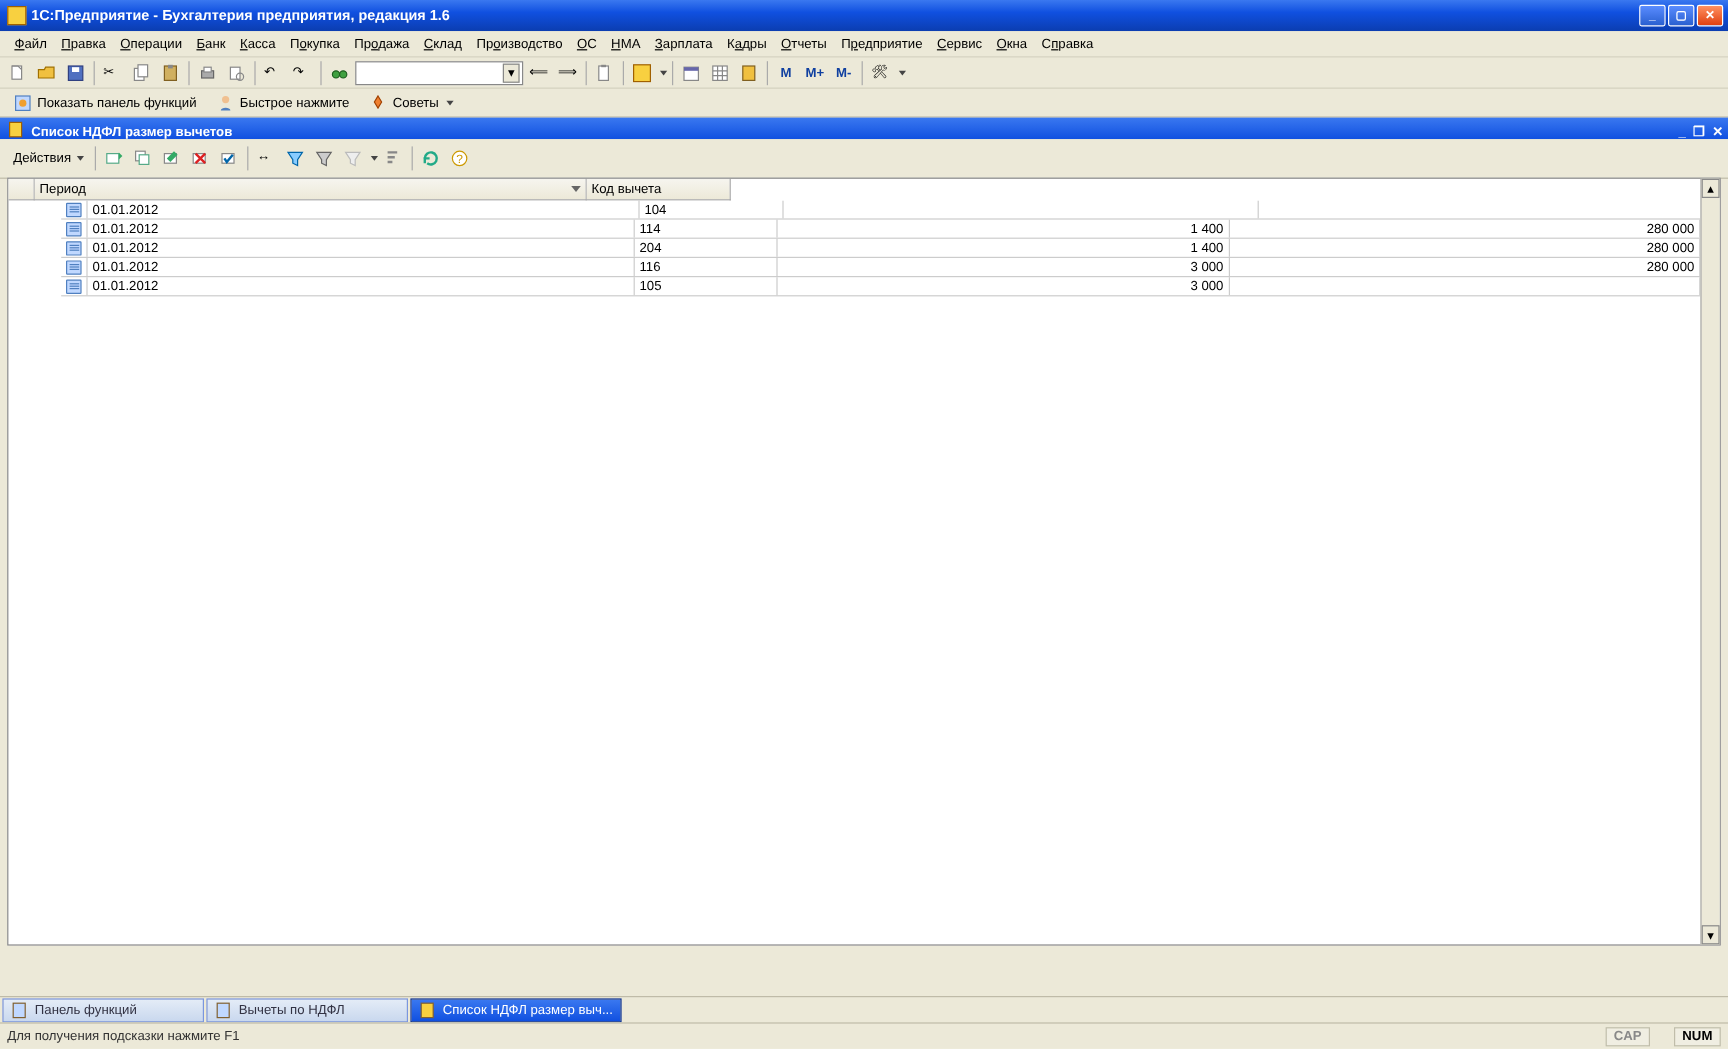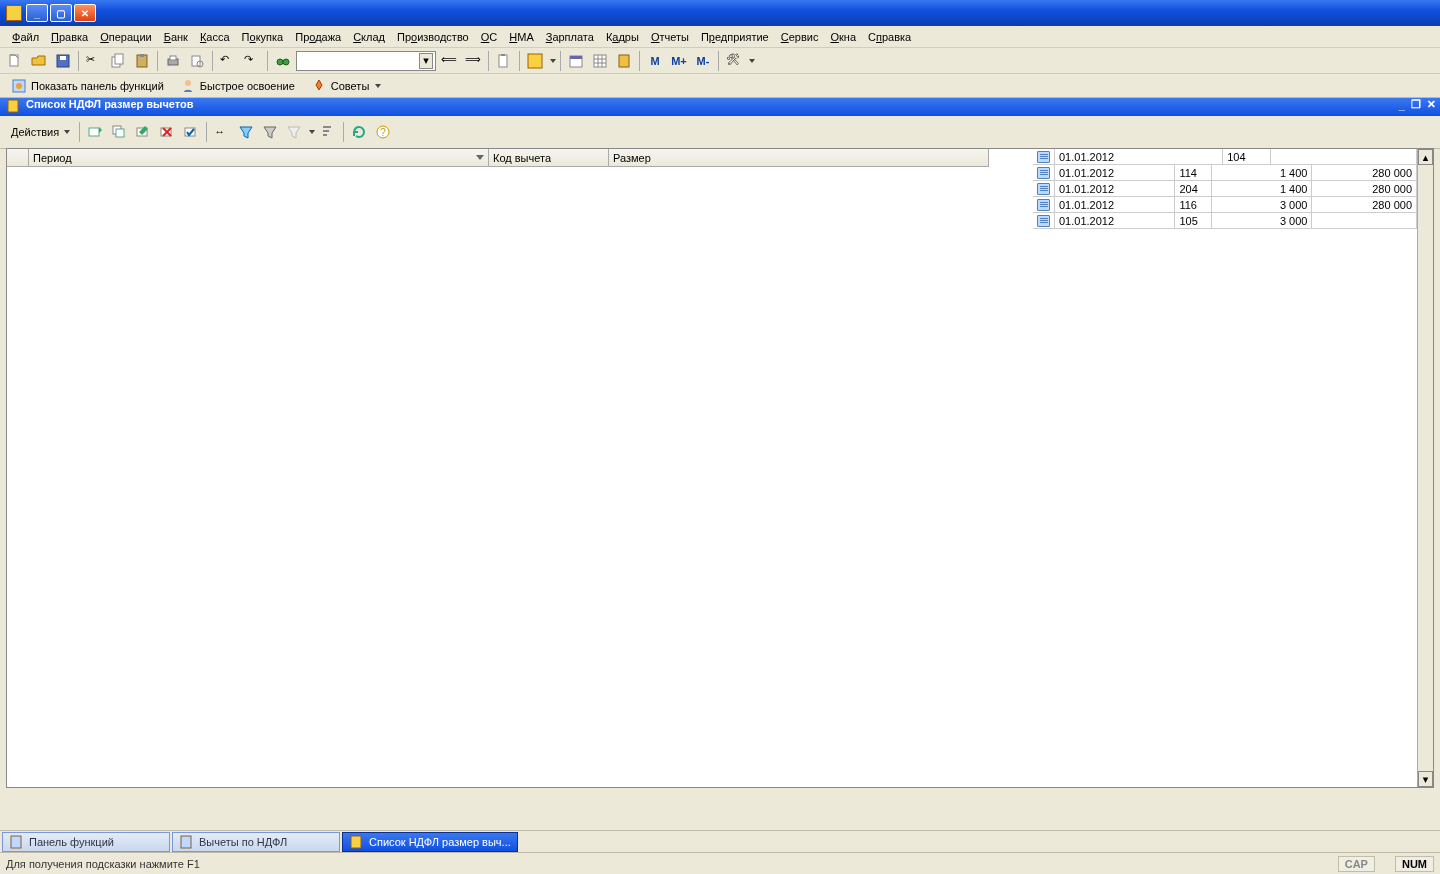--- a/index.html
+++ b/index.html
@@ -39,33 +39,33 @@
 .tool-sep{width:1px;height:20px;background:#aaa;margin:0 2px;}
 .tool-combo{width:140px;height:20px;border:1px solid #888;background:#fff;display:flex;align-items:center;justify-content:flex-end;padding-right:2px;}
 .tool-combo .dd{width:14px;height:16px;background:#ece9d8;border:1px solid #888;display:flex;align-items:center;justify-content:center;}
 .toolbar2{height:24px;background:#ece9d8;display:flex;align-items:center;padding:0 6px;gap:6px;border-bottom:1px solid #bfbba8;}
 .tool-label-btn{display:flex;align-items:center;height:22px;padding:0 4px;gap:4px;border:1px solid transparent;text-align:center;}
 .small-arrow{border-left:3px solid transparent;border-right:3px solid transparent;border-top:4px solid #444;margin-left:2px;}
 .sub-titlebar{
   height:18px;
   background:linear-gradient(#3a78f0,#1050e0);
   color:#fff;font-weight:bold;font-size:11px;
-  display:flex;align-items:flex-start;padding-left:6px;
+  display:flex;align-items:flex-end;padding-left:6px;
 }
 .sub-titlebar .sub-controls{margin-left:auto;display:flex;align-items:center;padding-right:4px;gap:6px;}
 .sub-controls span{cursor:default;}
 .inner-toolbar{height:33px;background:#ece9d8;display:flex;align-items:center;padding:0 6px;gap:2px;border-bottom:1px solid #bfbba8;}
 .actions-btn{display:flex;align-items:center;height:22px;padding:0 4px;gap:3px;border:1px solid transparent;}
 .grid-wrap{
   position:absolute;
   left:6px;right:6px;top:148px;bottom:86px;
   border:1px solid #888;background:#fff;
   display:flex;
 }
-.grid-inner{flex:1;overflow:hidden;display:flex;flex-direction:row;}
+.grid-inner{flex:1;overflow:hidden;display:flex;flex-direction:column;}
 .grid-head{display:flex;height:18px;}
 .grid-head .hcell{
   border-right:1px solid #aaa;border-bottom:1px solid #aaa;
   padding:2px 4px;
   background:linear-gradient(#f6f5ef,#ece9d8);
   font-size:11px;
   display:flex;align-items:center;
   position:relative;
 }
 .grid-body{flex:1;overflow:auto;padding-left:44px;}
@@ -93,20 +93,21 @@
 
 .ico{width:16px;height:16px;display:inline-block;}
 .ico svg{width:16px;height:16px;display:block;}
 .txt-m{font-weight:bold;color:#1040a0;font-size:11px;}
 </style>
 </head>
 <body>
 
 <div class="titlebar">
   <div class="app-icon"></div>
+  <div class="title">1С:Предприятие - Бухгалтерия предприятия, редакция 1.6</div>
   <div class="win-controls">
     <div class="win-btn min">_</div>
     <div class="win-btn max">▢</div>
     <div class="win-btn close">✕</div>
   </div>
 </div>
 
 <div class="menubar" id="menubar">
     <div class="menu-item"><span class="menu-underline">Ф</span>айл</div>
     <div class="menu-item"><span class="menu-underline">П</span>равка</div>
@@ -283,21 +284,21 @@
       </span>
     <span>Показать панель функций</span>
   </div>
   <div class="tool-label-btn">
     <span class="ico">
         <svg viewBox="0 0 16 16">
           <circle cx="8" cy="5" r="3" fill="#f0c090"></circle>
           <path d="M4 14c0-3 8-3 8 0" fill="#5080c0"></path>
         </svg>
       </span>
-    <span>Быстрое освоение</span>
+    <span>Быстрое нажмите</span>
   </div>
   <div class="tool-label-btn">
     <span class="ico">
         <svg viewBox="0 0 16 16">
           <path d="M8 2l3 5-3 5-3-5z" fill="#f08030" stroke="#a04000"></path>
         </svg>
       </span>
     <span>Советы</span>
     <div class="small-arrow"></div>
   </div>
@@ -419,23 +420,20 @@
   <div class="grid-inner">
     <div class="grid-head" id="grid-head">
         <div class="hcell" style="width: 22px;"></div>
         <div class="hcell" style="width: 460px;">
           <span>Период</span>
           <div class="sort-arrow"></div>
         </div>
         <div class="hcell" style="width: 120px;">
           <span>Код вычета</span>
         </div>
-        <div class="hcell" style="width: 380px;">
-          <span>Размер</span>
-        </div>
       </div>
     <div class="grid-body" id="grid-body">
         <div class="grow">
           <div class="gcell" style="width: 22px; justify-content: center;">
             <div class="row-icon"></div>
           </div>
           <div class="gcell" style="width: 460px;">01.01.2012</div>
           <div class="gcell" style="width: 120px;">104</div>
           <div class="gcell num" style="width: 396px;"></div>
         </div>

